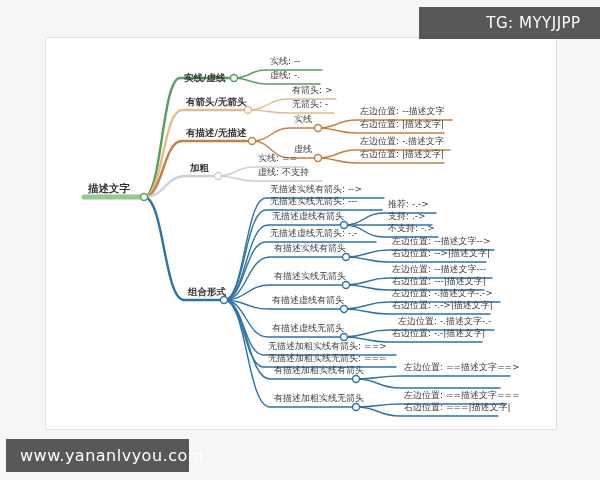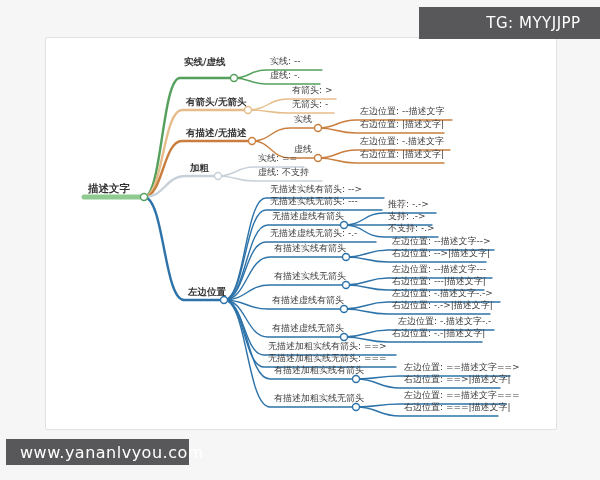--- a/index.html
+++ b/index.html
@@ -20,21 +20,21 @@
   }
   .node-label.lvl0{font-size:10.5px;font-weight:bold;color:#2f2f2f;}
   .node-label.lvl1{font-size:9.5px;font-weight:bold;color:#333;}
   .badge{
     position:absolute;background:#58585a;color:#fff;
     display:flex;align-items:center;justify-content:center;
     letter-spacing:0.5px;
     padding-left:48px;
   }
   .badge.top{right:0;top:7px;width:133px;height:32px;font-size:15px;}
-  .badge.bottom{left:6px;top:439px;width:183px;height:26px;font-size:16px;justify-content:flex-start;padding-left:14px;box-sizing:border-box;}
+  .badge.bottom{left:6px;top:439px;width:183px;height:33px;font-size:16px;justify-content:flex-start;padding-left:14px;box-sizing:border-box;}
 </style>
 </head>
 <body>
 
 <div class="canvas"></div>
 
 <svg id="map-svg" xmlns="http://www.w3.org/2000/svg">
     <path d="M84,197 L144,197" stroke="#8fca90" stroke-width="5" fill="none" stroke-linecap="round"></path>
     <path d="M144,197 C162,197 162,78 180,78 L234,78" stroke="#54a05c" stroke-width="2.4" fill="none" stroke-linecap="round"></path>
     <path d="M234,78 C250,78 250,70 266,70 L322,70" stroke="#54a05c" stroke-width="1.4" fill="none" stroke-linecap="round"></path>
@@ -91,37 +91,37 @@
     <circle cx="344" cy="225" r="3.5" fill="#ffffff" stroke="#2d73a9" stroke-width="1.4"></circle>
     <circle cx="346" cy="257" r="3.5" fill="#ffffff" stroke="#2d73a9" stroke-width="1.4"></circle>
     <circle cx="346" cy="285" r="3.5" fill="#ffffff" stroke="#2d73a9" stroke-width="1.4"></circle>
     <circle cx="344" cy="309" r="3.5" fill="#ffffff" stroke="#2d73a9" stroke-width="1.4"></circle>
     <circle cx="344" cy="337" r="3.5" fill="#ffffff" stroke="#2d73a9" stroke-width="1.4"></circle>
     <circle cx="356" cy="379" r="3.5" fill="#ffffff" stroke="#2d73a9" stroke-width="1.4"></circle>
     <circle cx="356" cy="407" r="3.5" fill="#ffffff" stroke="#2d73a9" stroke-width="1.4"></circle>
   </svg>
 <div id="label-layer">
     <div class="node-label lvl0" style="left: 88px; top: 183px;">描述文字</div>
-    <div class="node-label lvl1" style="left: 184px; top: 56px; text-align: center;">实线/虚线</div>
+    <div class="node-label lvl1" style="left: 184px; top: 72px; text-align: center;">实线/虚线</div>
     <div class="node-label" style="left: 270px; top: 56px;">实线: --</div>
     <div class="node-label" style="left: 270px; top: 70px;">虚线: -.</div>
     <div class="node-label lvl1" style="left: 186px; top: 96px;">有箭头/无箭头</div>
     <div class="node-label" style="left: 292px; top: 85px;">有箭头: &gt;</div>
     <div class="node-label" style="left: 292px; top: 99px;">无箭头: -</div>
     <div class="node-label lvl1" style="left: 186px; top: 127px;">有描述/无描述</div>
     <div class="node-label" style="left: 294px; top: 114px;">实线</div>
     <div class="node-label" style="left: 360px; top: 106px;">左边位置: --描述文字</div>
     <div class="node-label" style="left: 360px; top: 119px;">右边位置: |描述文字|</div>
     <div class="node-label" style="left: 294px; top: 144px;">虚线</div>
     <div class="node-label" style="left: 360px; top: 136px;">左边位置: -.描述文字</div>
     <div class="node-label" style="left: 360px; top: 149px;">右边位置: |描述文字|</div>
     <div class="node-label lvl1" style="left: 190px; top: 162px;">加粗</div>
     <div class="node-label" style="left: 258px; top: 153px;">实线: ==</div>
     <div class="node-label" style="left: 258px; top: 167px;">虚线: 不支持</div>
-    <div class="node-label lvl1" style="left: 188px; top: 286px;">左边位置</div>
+    <div class="node-label lvl1" style="left: 188px; top: 286px;">组合形式</div>
     <div class="node-label" style="left: 270px; top: 184px;">无描述实线有箭头: --&gt;</div>
     <div class="node-label" style="left: 270px; top: 196px;">无描述实线无箭头: ---</div>
     <div class="node-label" style="left: 272px; top: 211px;">无描述虚线有箭头</div>
     <div class="node-label" style="left: 388px; top: 199px;">推荐: -.-&gt;</div>
     <div class="node-label" style="left: 388px; top: 211px;">支持: .-&gt;</div>
     <div class="node-label" style="left: 388px; top: 223px;">不支持: -.&gt;</div>
     <div class="node-label" style="left: 270px; top: 228px;">无描述虚线无箭头: -.-</div>
     <div class="node-label" style="left: 274px; top: 243px;">有描述实线有箭头</div>
     <div class="node-label" style="left: 392px; top: 236px;">左边位置: --描述文字--&gt;</div>
     <div class="node-label" style="left: 392px; top: 248px;">右边位置: --&gt;|描述文字|</div>
@@ -131,21 +131,20 @@
     <div class="node-label" style="left: 272px; top: 295px;">有描述虚线有箭头</div>
     <div class="node-label" style="left: 392px; top: 288px;">左边位置: -.描述文字-.-&gt;</div>
     <div class="node-label" style="left: 392px; top: 300px;">右边位置: -.-&gt;|描述文字|</div>
     <div class="node-label" style="left: 272px; top: 323px;">有描述虚线无箭头</div>
     <div class="node-label" style="left: 398px; top: 316px; text-align: right;">左边位置: -.描述文字-.-</div>
     <div class="node-label" style="left: 392px; top: 328px;">右边位置: -.-|描述文字|</div>
     <div class="node-label" style="left: 268px; top: 341px;">无描述加粗实线有箭头: ==&gt;</div>
     <div class="node-label" style="left: 268px; top: 353px;">无描述加粗实线无箭头: ===</div>
     <div class="node-label" style="left: 274px; top: 365px;">有描述加粗实线有箭头</div>
     <div class="node-label" style="left: 404px; top: 362px;">左边位置: ==描述文字==&gt;</div>
-    <div class="node-label" style="left: 404px; top: 374px;">右边位置: ==&gt;|描述文字|</div>
     <div class="node-label" style="left: 274px; top: 393px; text-align: center;">有描述加粗实线无箭头</div>
     <div class="node-label" style="left: 404px; top: 402px;">右边位置: ===|描述文字|</div>
     <div class="node-label" style="left: 404px; top: 390px;">左边位置: ==描述文字===</div>
   </div>
 
 <div class="badge top">
   <span>TG: MYYJJPP</span>
 </div>
 <div class="badge bottom">
   <span>www.yananlvyou.com</span>

